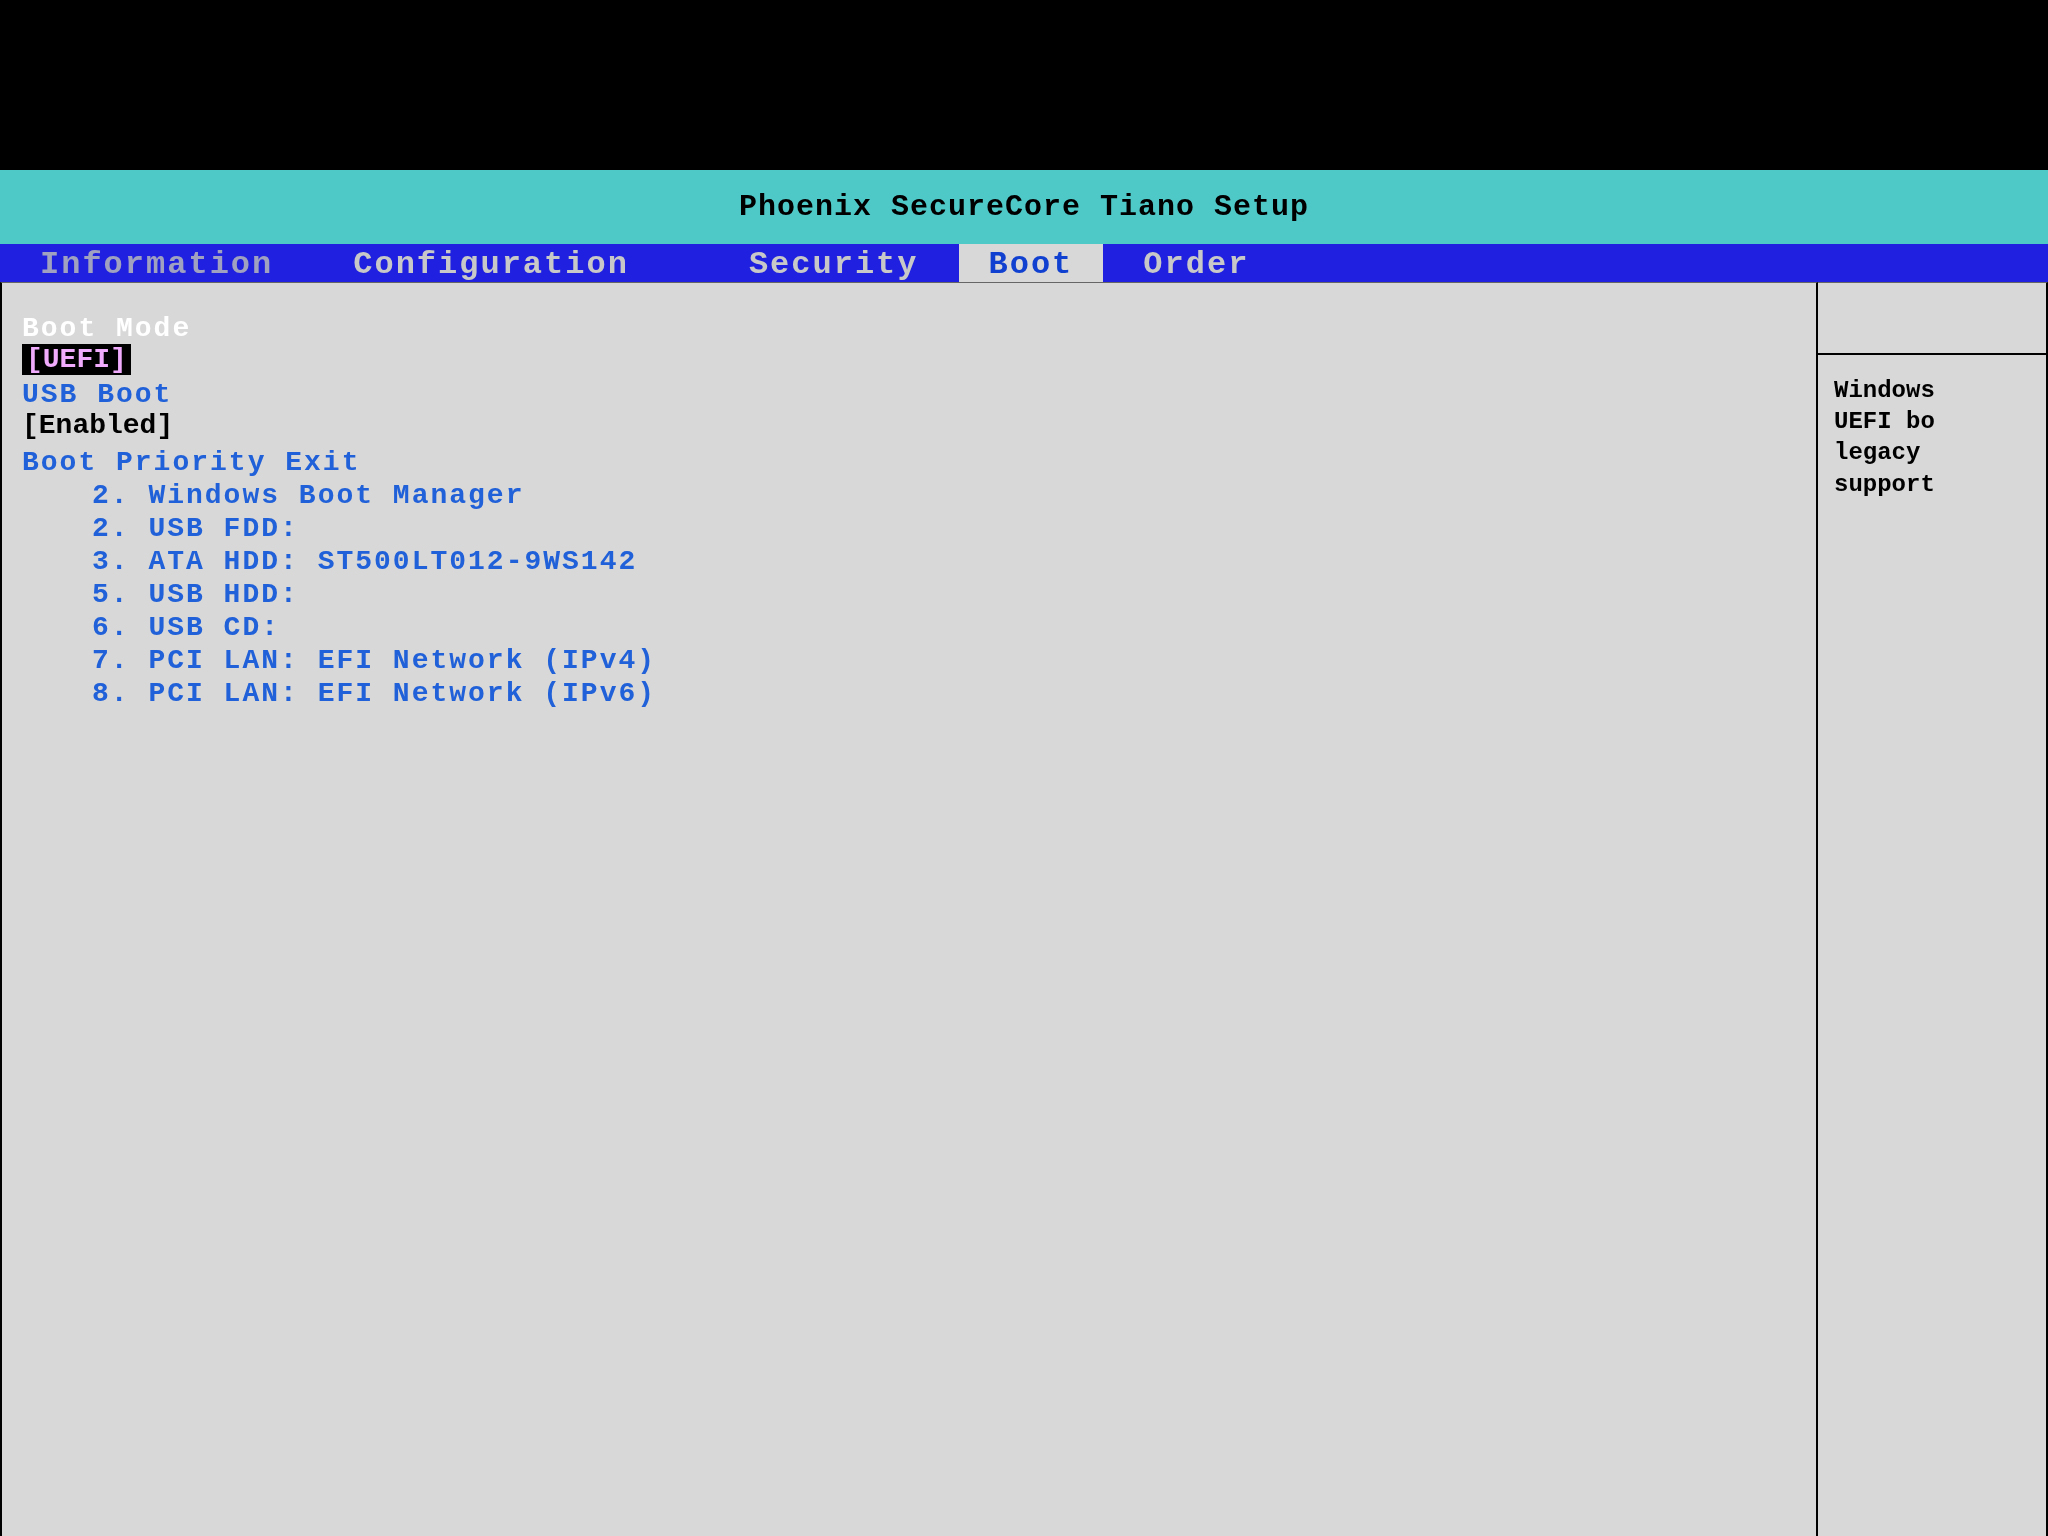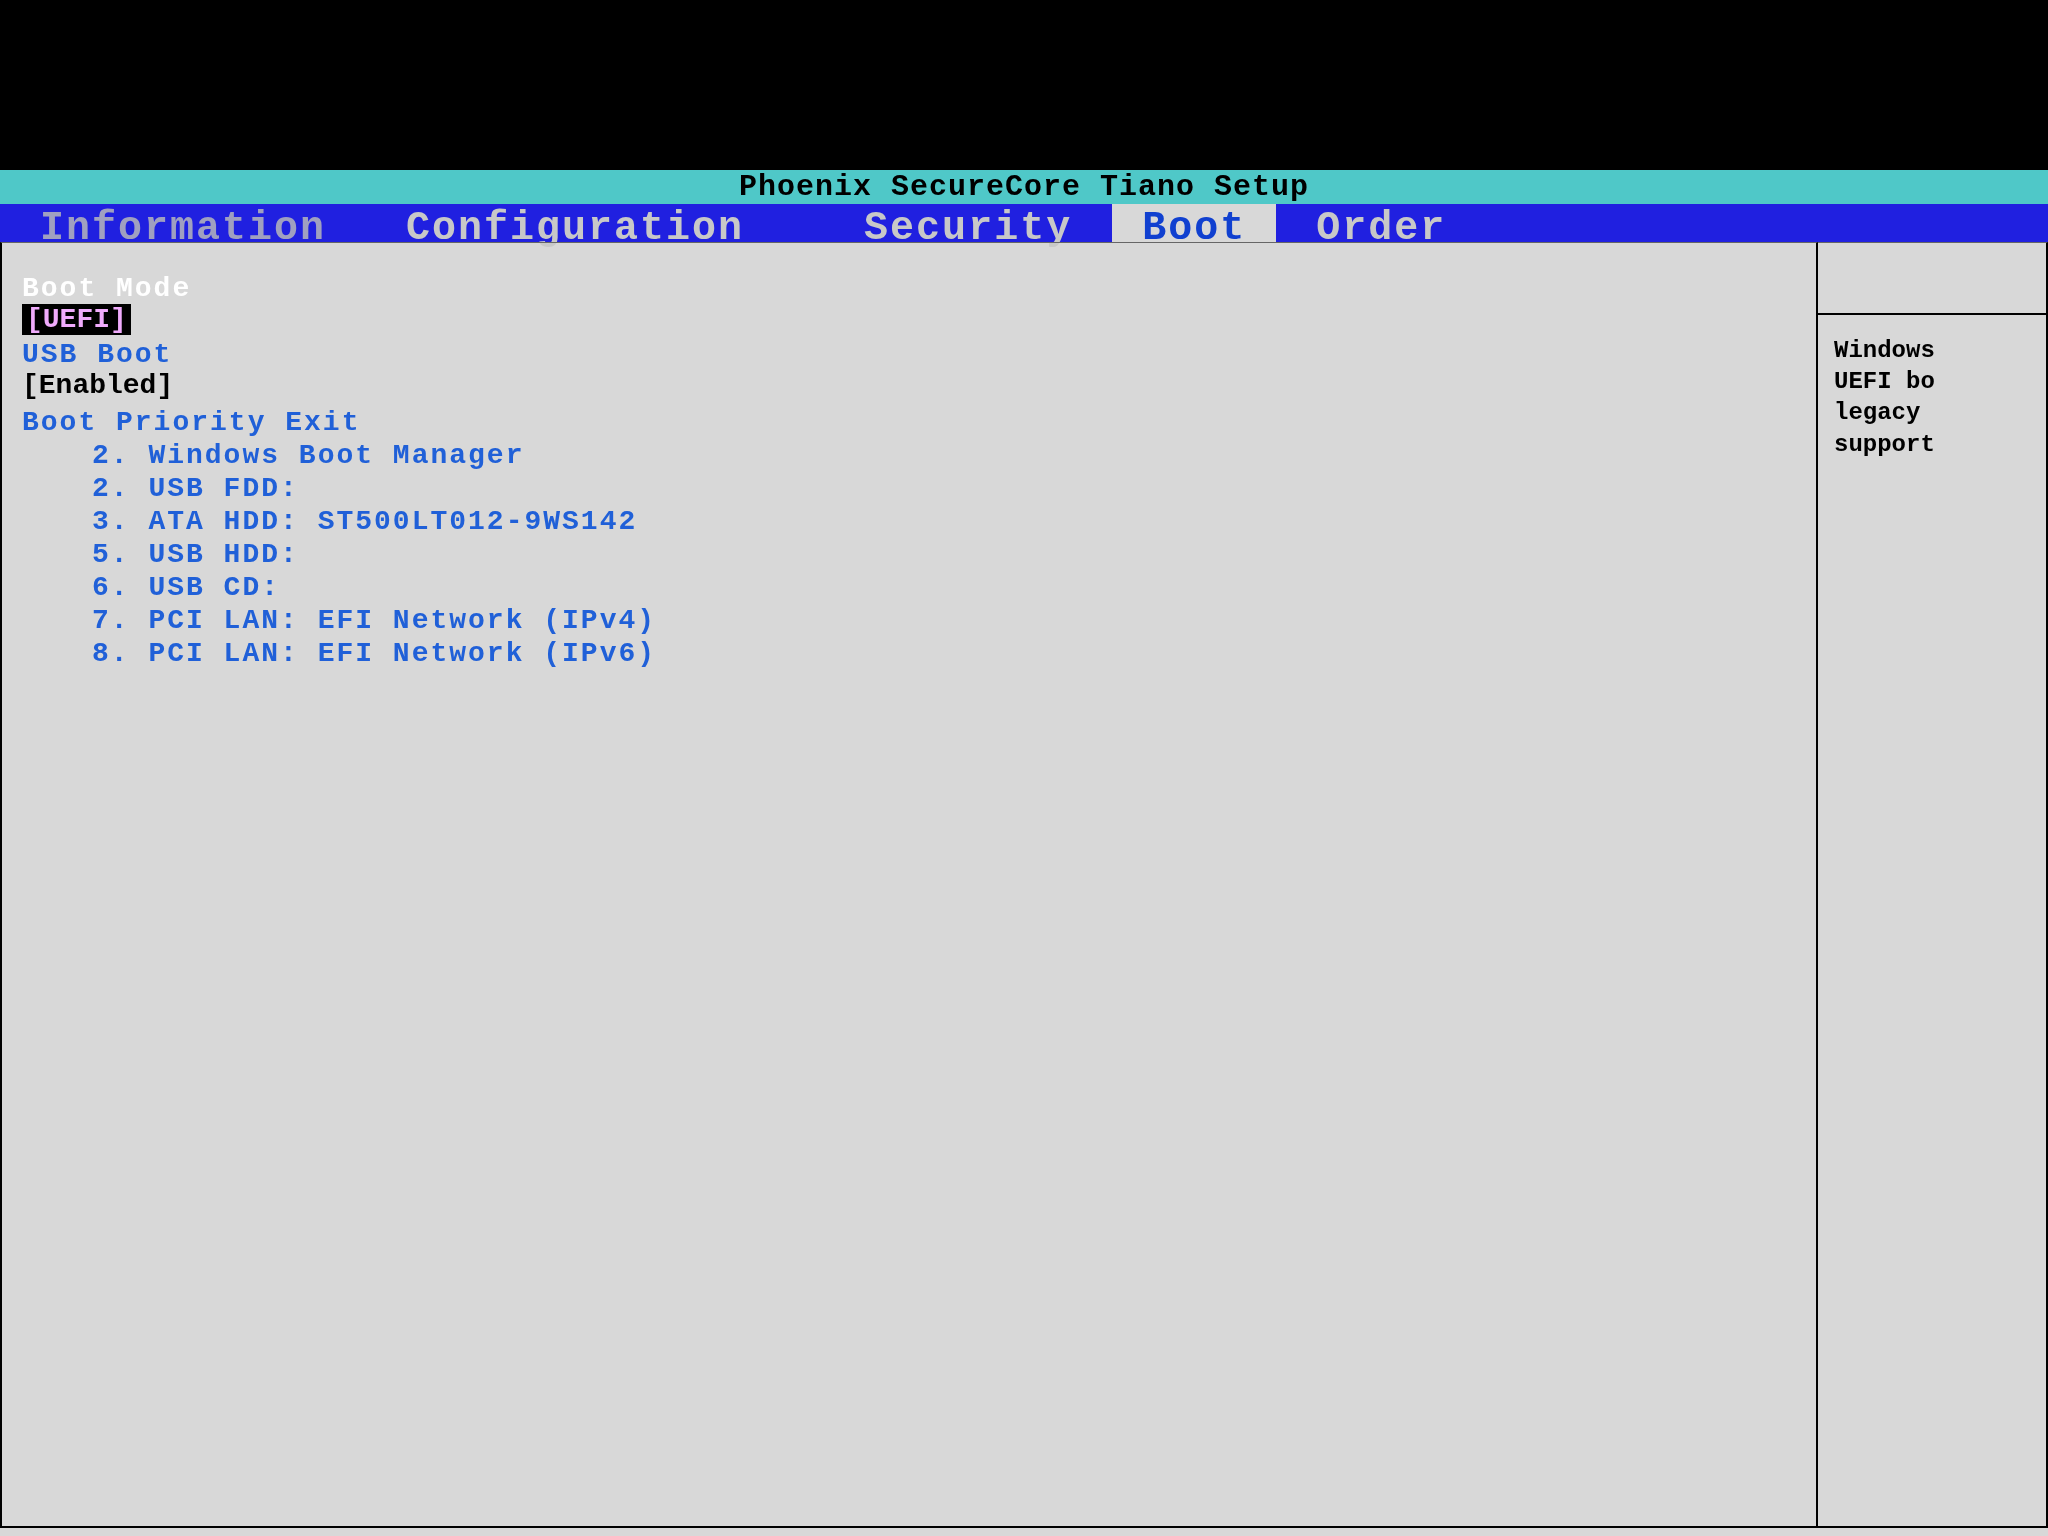--- a/index.html
+++ b/index.html
@@ -21,34 +21,34 @@
     position: absolute;
     top: 170px;
     left: 0;
     right: 0;
     bottom: 0;
     background: #d8d8d8;
   }
   .title-bar {
     background: #4fc8c8;
     color: #000;
-    padding: 0 0;
+    padding: 20px 0;
     text-align: center;
     font-size: 30px;
     letter-spacing: 1px;
   }
   .tab-bar {
     display: flex;
     background: #2020e0;
     height: 38px;
   }
   .tab {
     padding: 2px 40px;
     color: #c8c8c8;
-    font-size: 40px;
+    font-size: 32px;
     letter-spacing: 1px;
     cursor: pointer;
   }
   .tab.dim {
     color: #a0a0c0;
   }
   .tab.active {
     background: #d8d8d8;
     color: #1040d0;
   }

